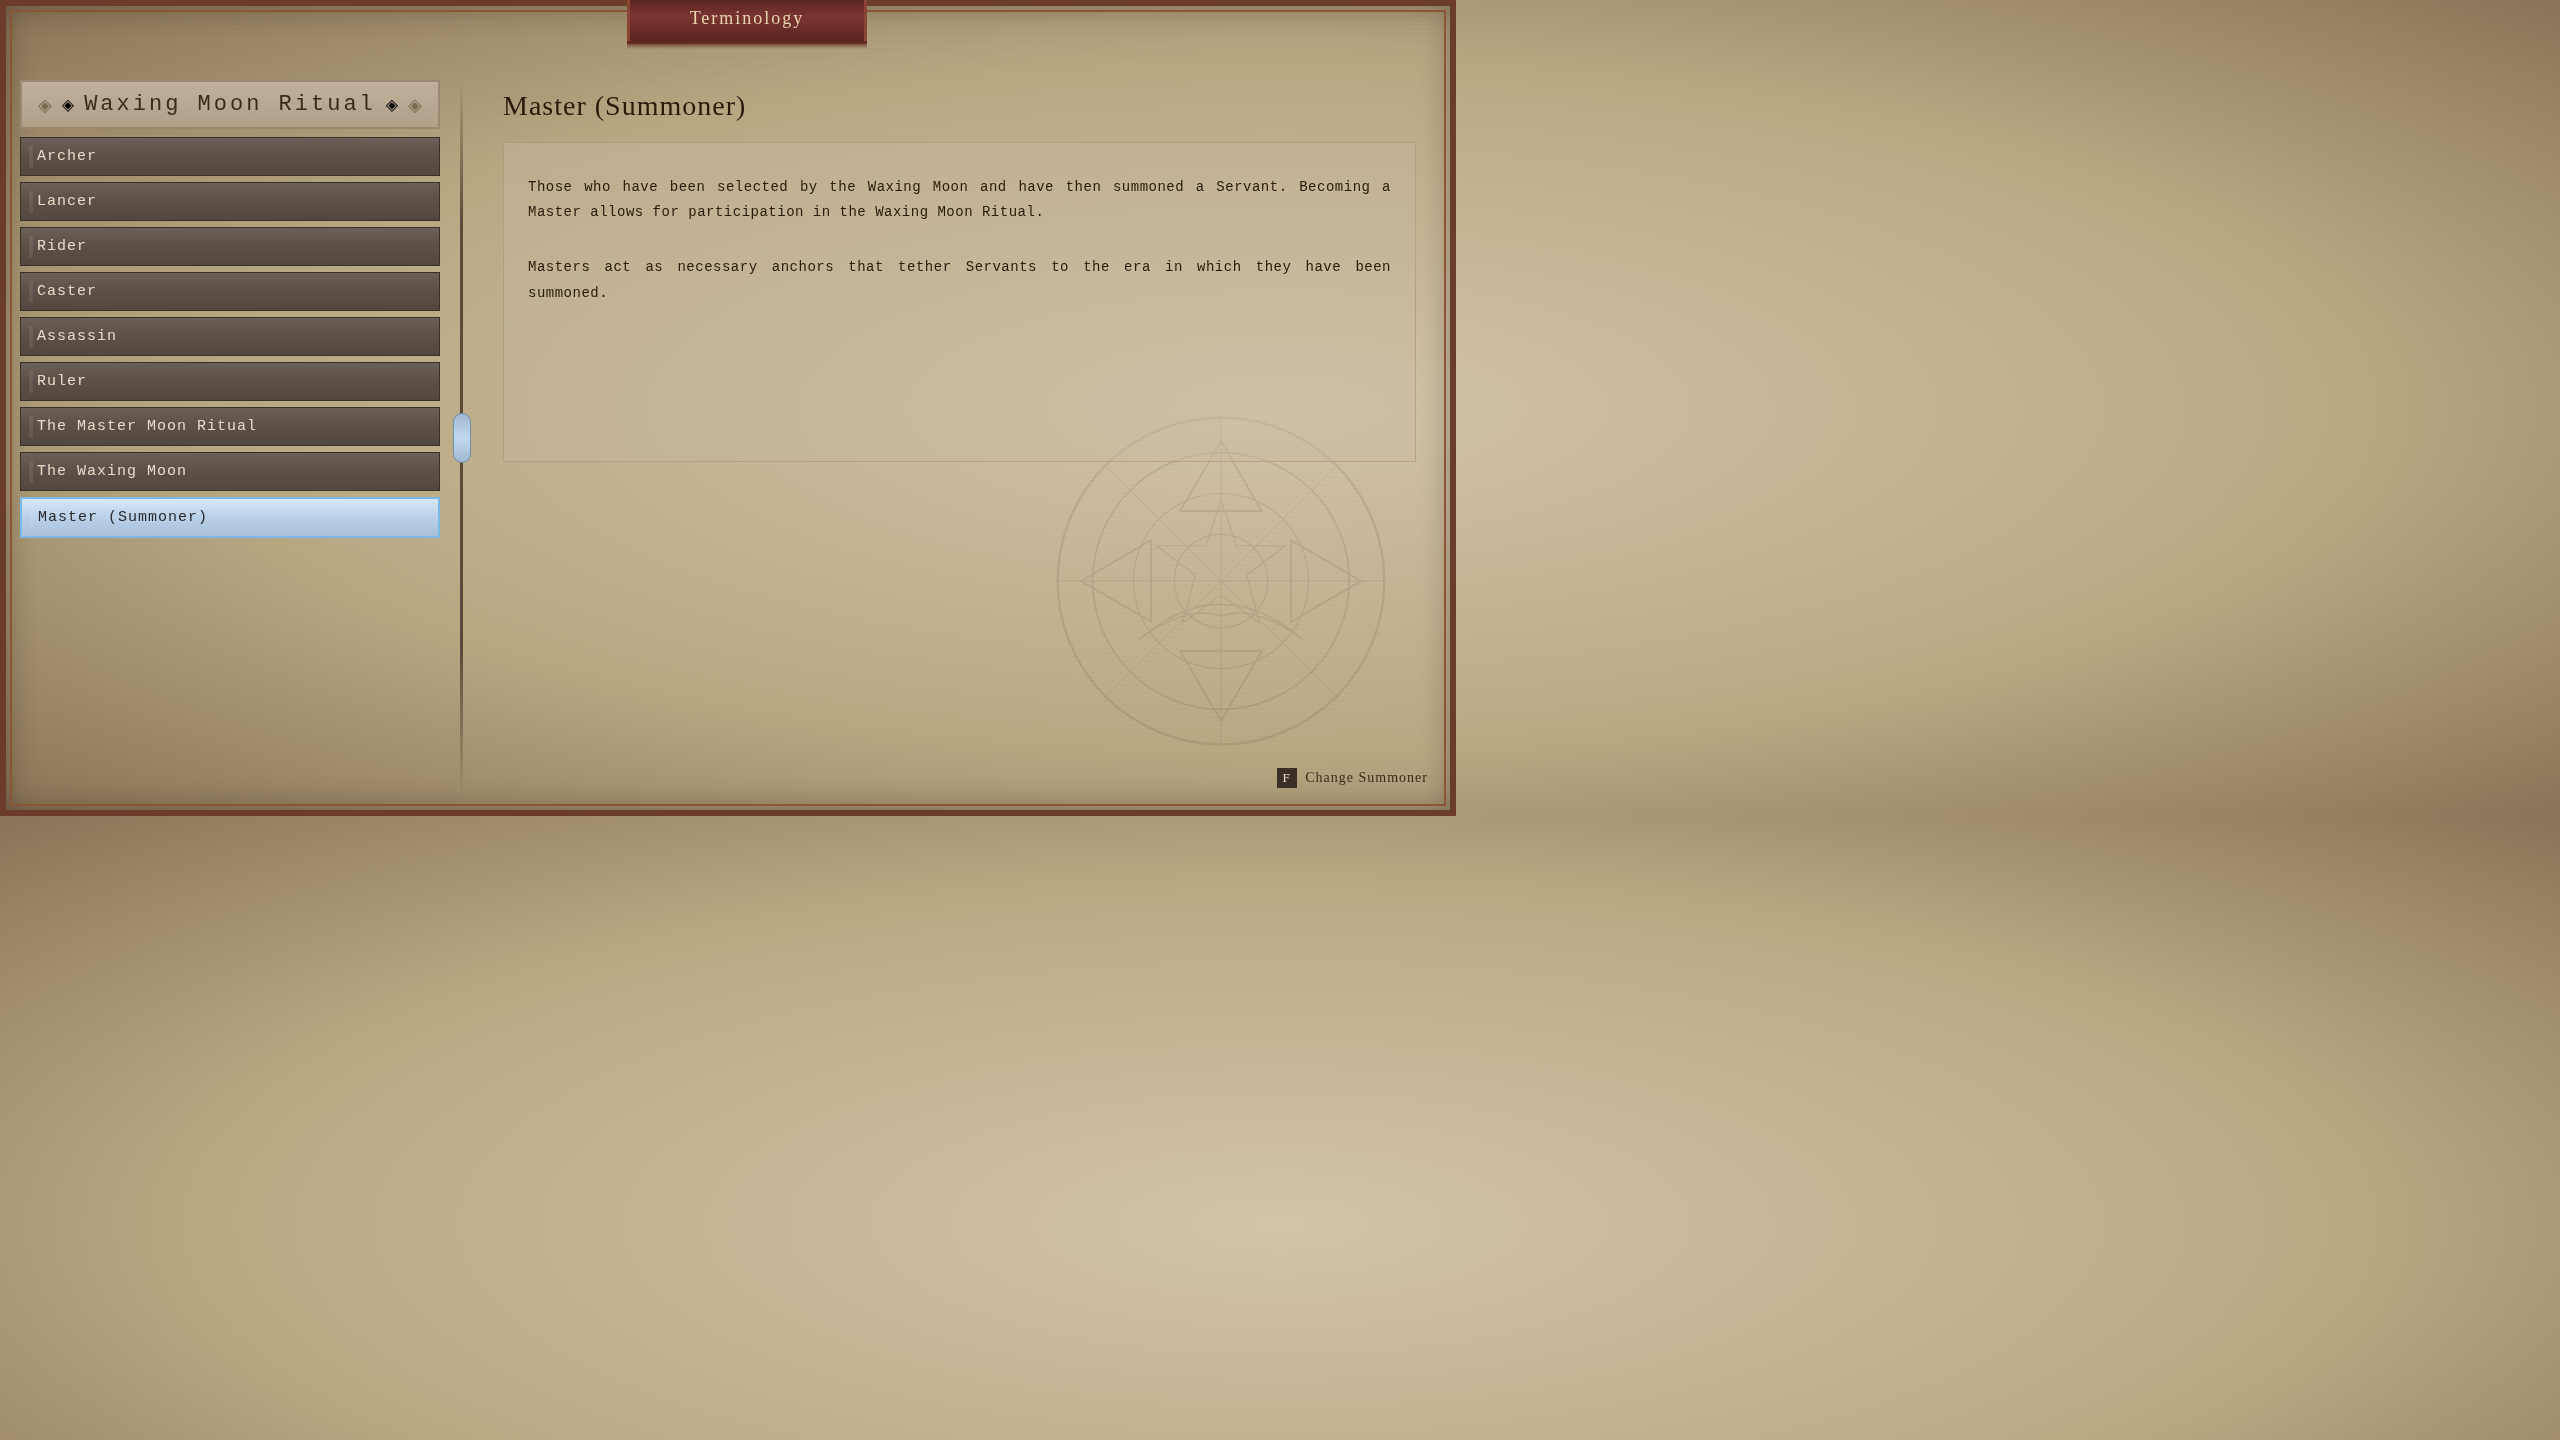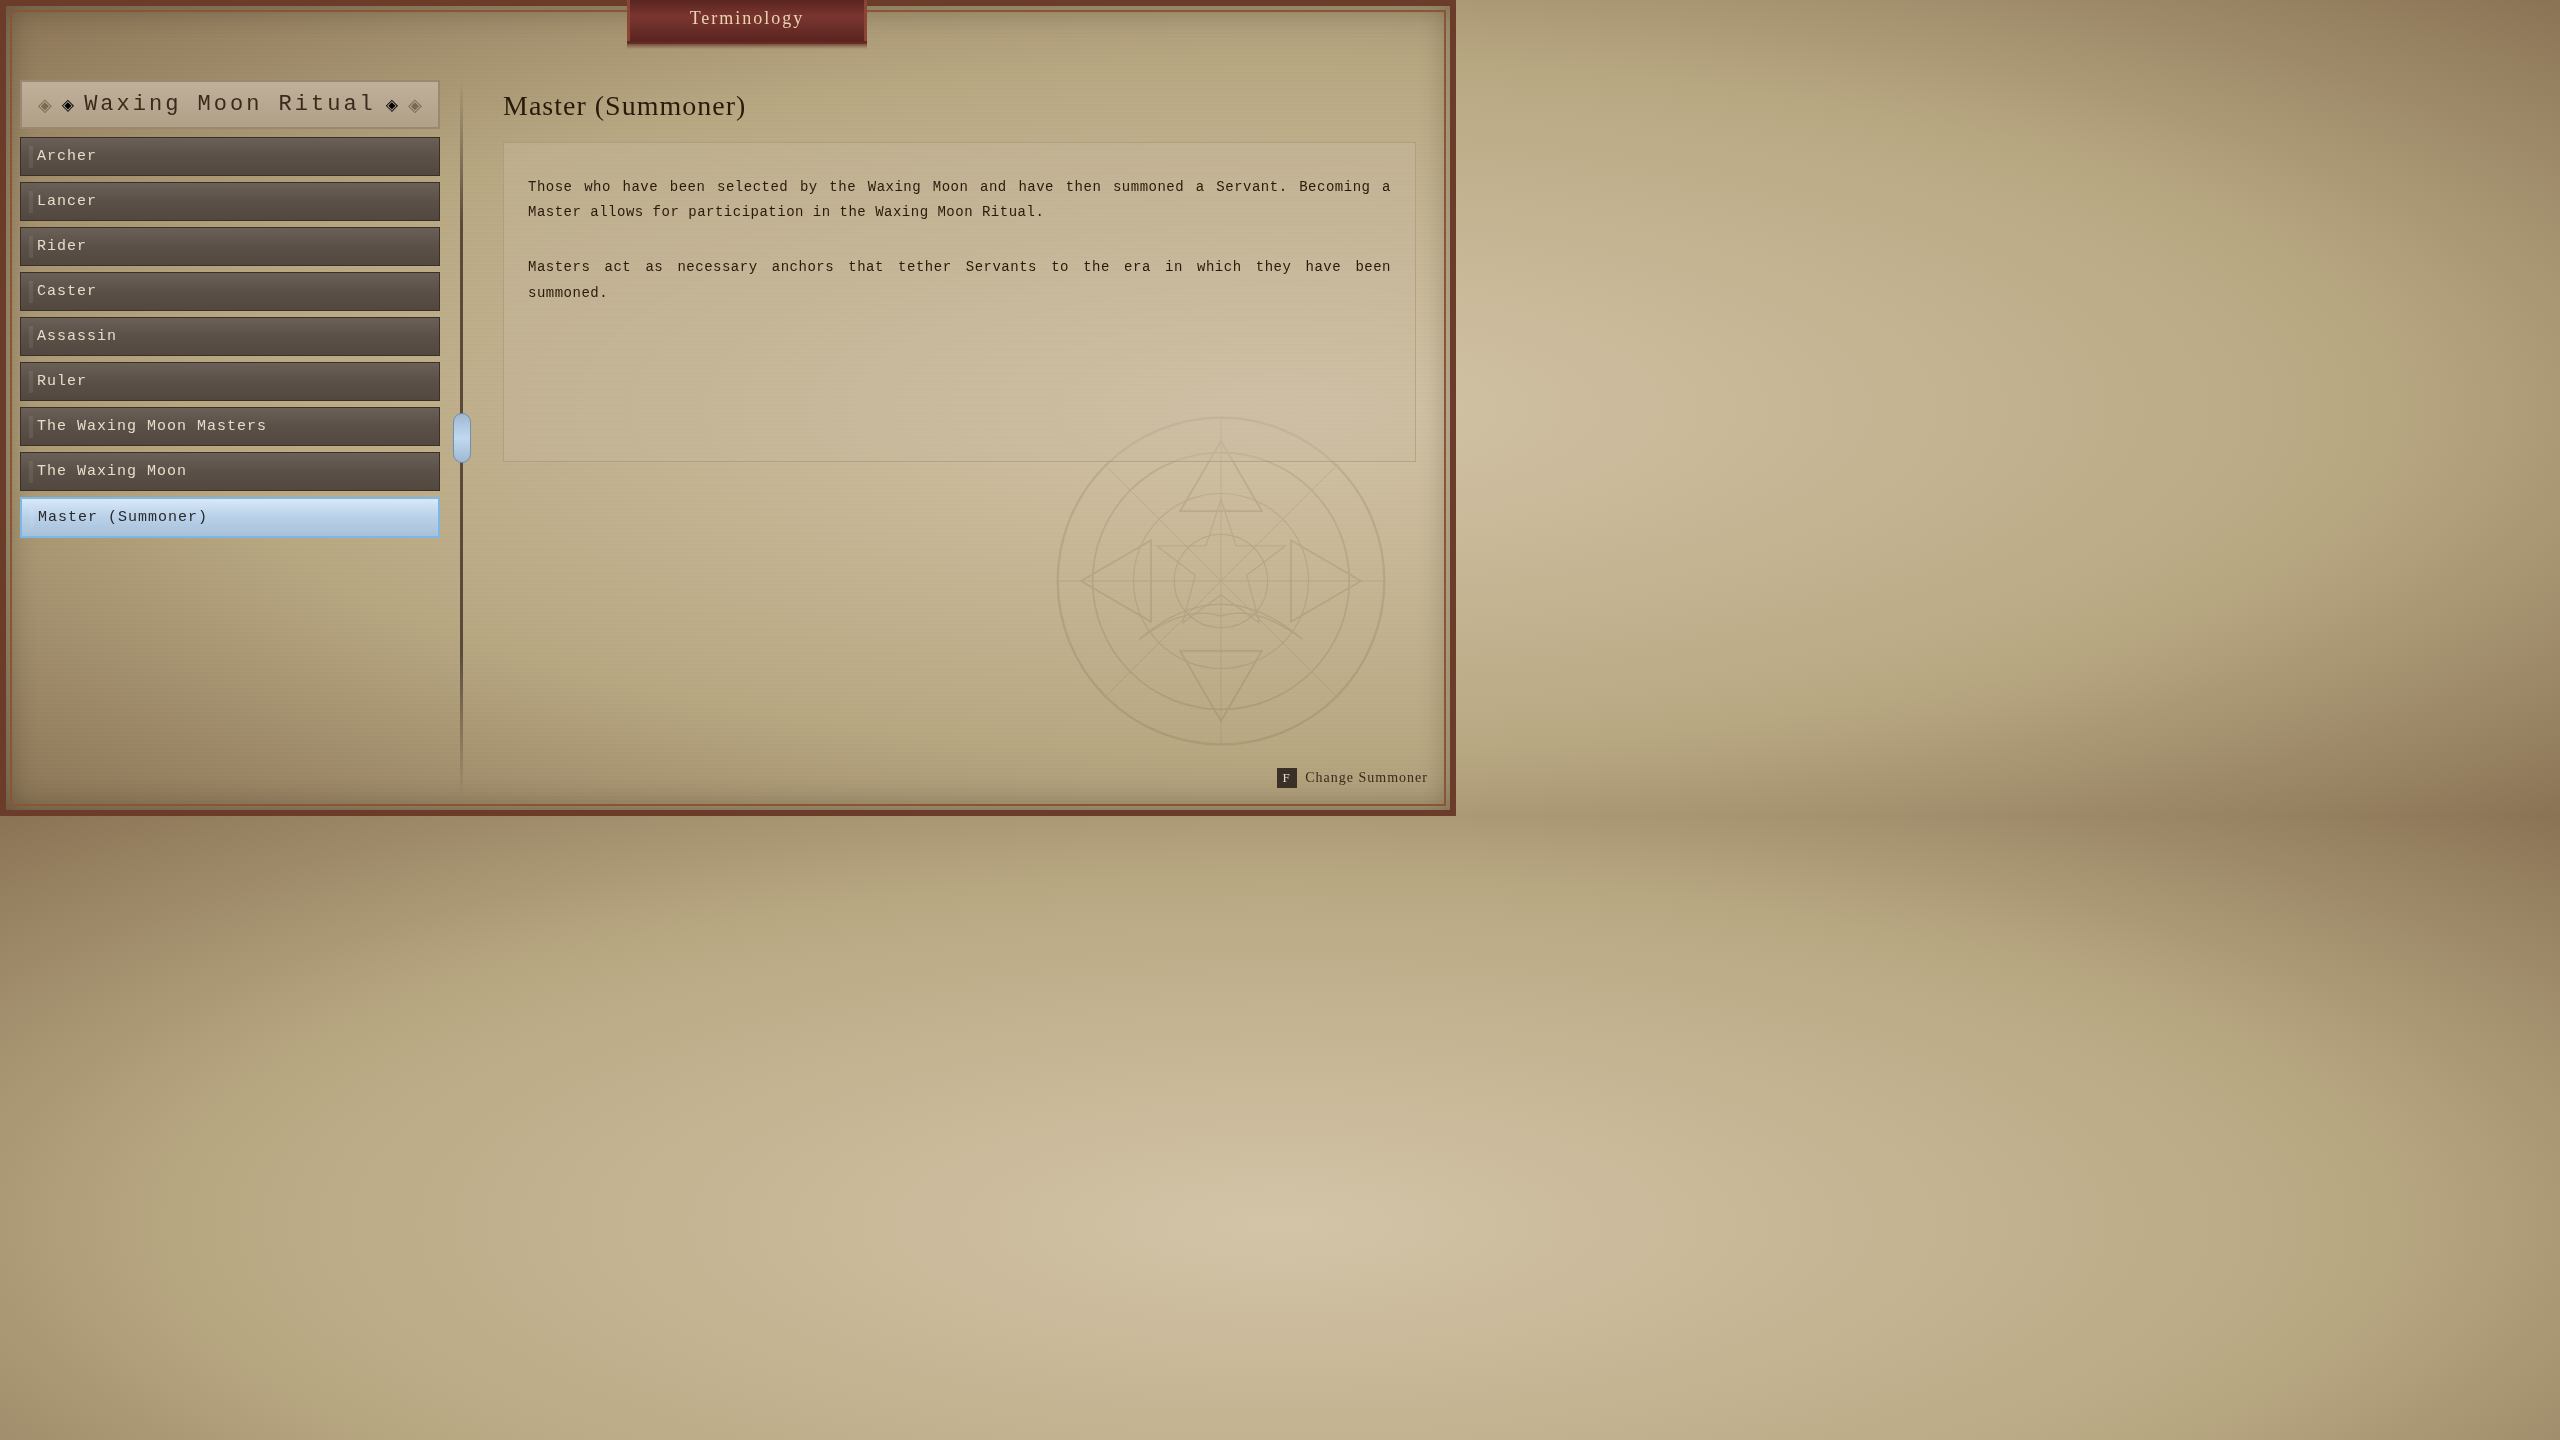--- a/index.html
+++ b/index.html
@@ -314,21 +314,21 @@
       <div class="list-item">
         <span>Assassin</span>
       </div>
 
 
       <div class="list-item">
         <span>Ruler</span>
       </div>
 
       <div class="list-item">
-        <span>The Waxing Moon Masters</span>
+        <span>The Master Moon Ritual</span>
       </div>
 
       <div class="list-item">
         <span>The Waxing Moon</span>
       </div>
 
       <div class="list-item selected">
         <span>Master (Summoner)</span>
       </div>
 

